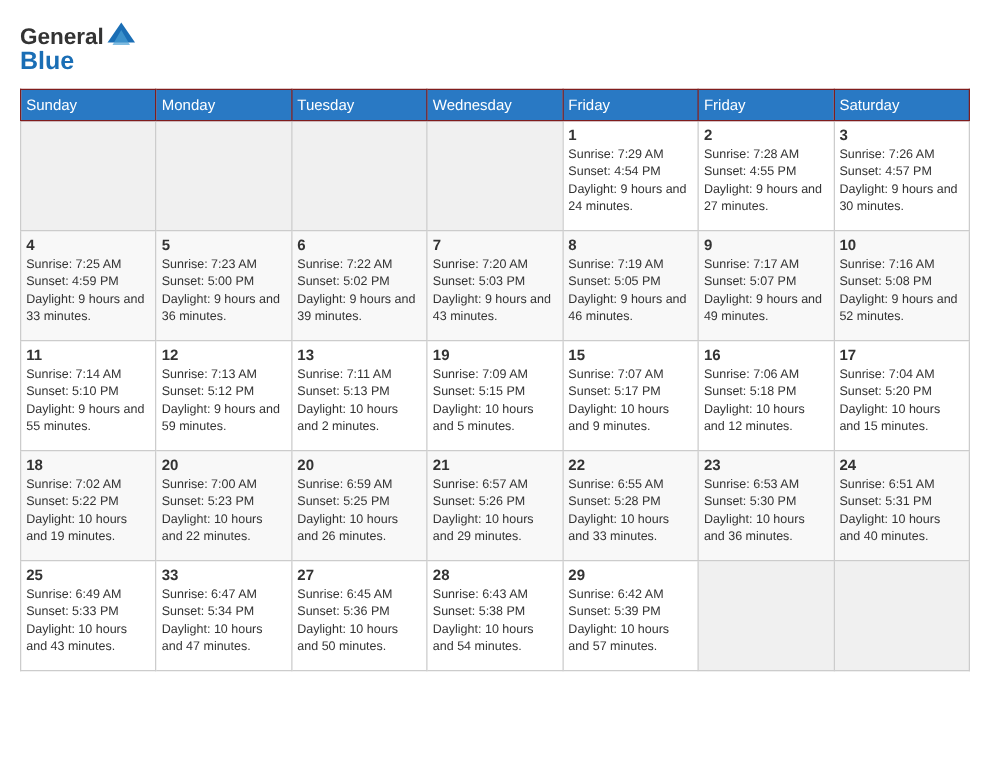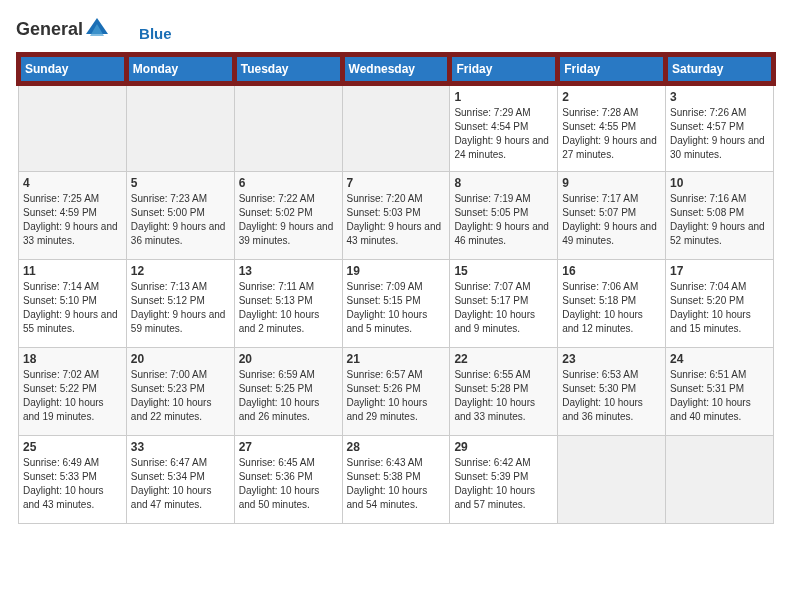--- a/index.html
+++ b/index.html
@@ -36,24 +36,24 @@
       width: 100%;
       border-collapse: collapse;
       table-layout: fixed;
     }
     thead tr {
       background-color: #2979c4;
     }
     thead th {
       color: #fff;
       font-size: 12px;
-      font-weight: bold;
+      font-weight: normal;
       padding: 5px 4px;
       text-align: left;
-      border: 5px solid #7f1d1d;
+      border: 1px solid #7f1d1d;
     }
     tbody tr {
       vertical-align: top;
     }
     tbody td {
       border: 1px solid #ccc;
       padding: 4px 4px;
       font-size: 10px;
       color: #333;
       height: 88px;
@@ -76,29 +76,29 @@
     }
     .empty-cell {
       background: #f0f0f0 !important;
     }
   </style>
 </head>
 <body>
 
 <div class="header-area">
   <div class="logo">
-    <div style="display:flex; flex-direction:row; align-items:flex-end;gap:28px;">
+    <div style="display:flex; flex-direction:column; align-items:flex-start;">
       <div style="display:flex; align-items:center;">
         <span style="font-size:18px; font-weight:bold; color:#333;">General</span>
         <svg width="26" height="26" viewBox="0 0 26 26" style="margin:0 1px;">
           <polygon points="13,2 24,18 2,18" fill="#1a6eb5"></polygon>
           <polygon points="13,8 20,20 6,20" fill="#4a9fd4" opacity="0.7"></polygon>
         </svg>
       </div>
-      <span style="font-size:15px; font-weight:bold; color:#1a6eb5; margin-top:-4px;">Blue</span>
+      <span style="font-size:20px; font-weight:bold; color:#1a6eb5; margin-top:-4px;">Blue</span>
     </div>
   </div>
   <div class="title-area">
     <div class="calendar-title"></div>
     <div class="calendar-subtitle"></div>
   </div>
 </div>
 
 <table>
   <thead>

